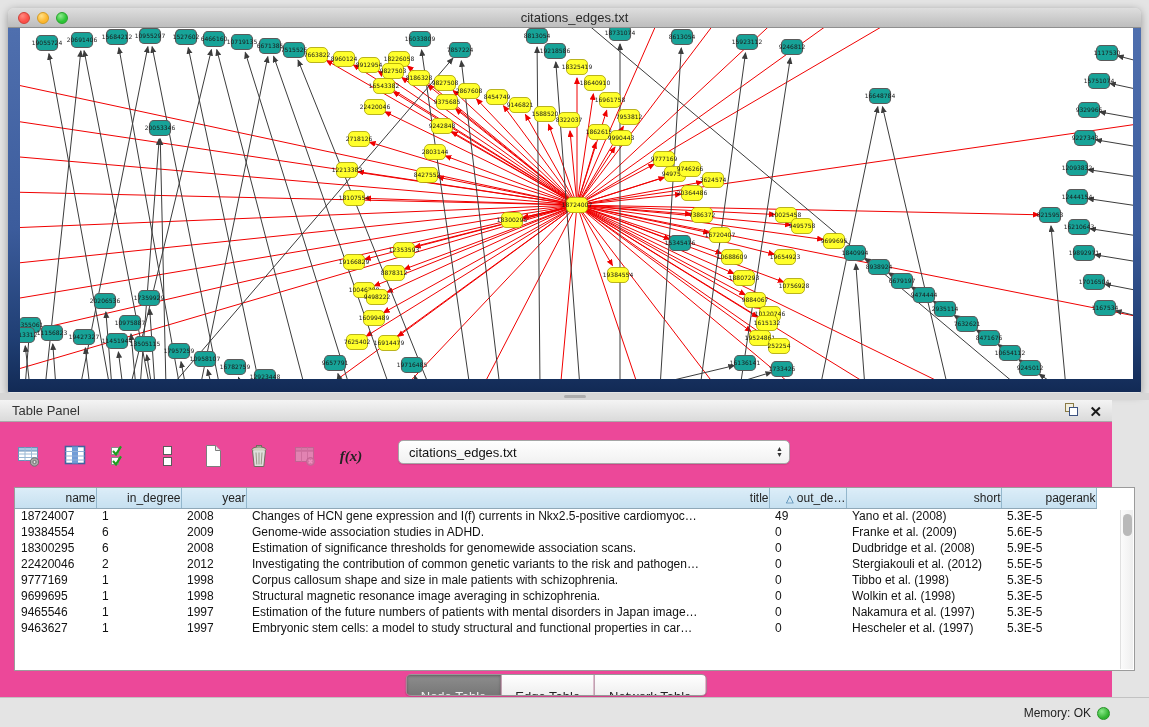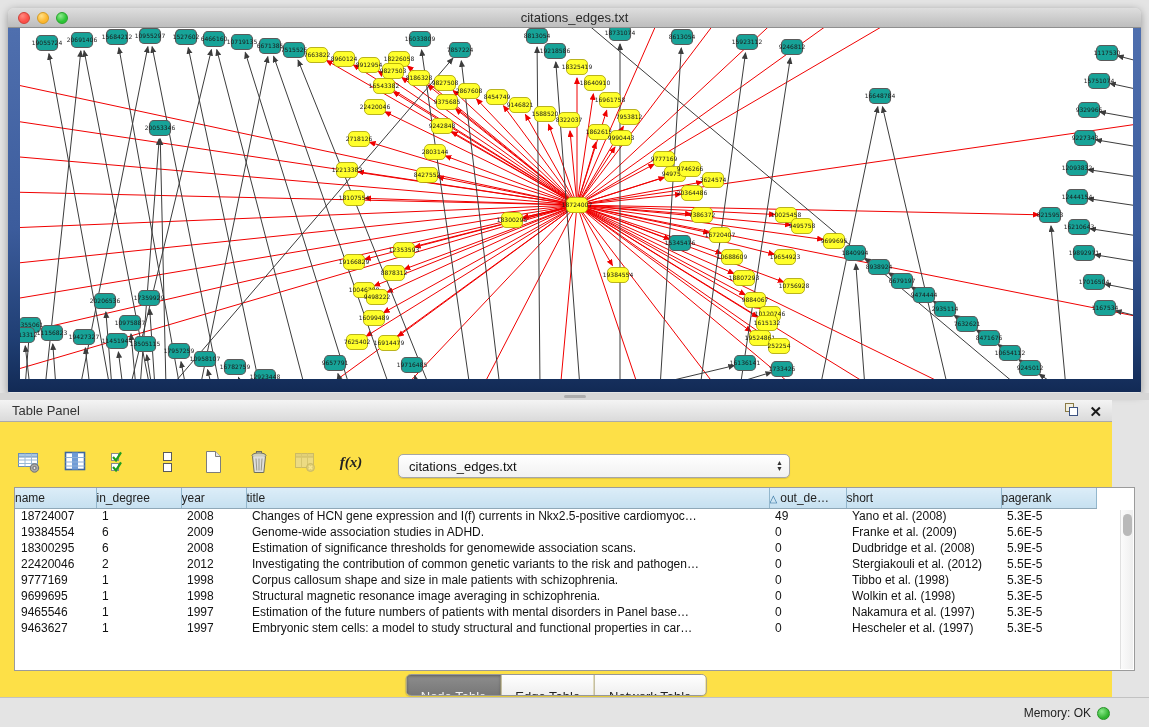--- a/index.html
+++ b/index.html
@@ -22,45 +22,45 @@
   .net-frame { width:100%; height:364px; background:linear-gradient(180deg,#4f6fae 0%,#3c5c9c 55%,#203f74 85%,#122a55 100%);
     padding:0 8px 13px 12px; }
   .net-canvas { width:1113px; height:351px; background:#ffffff; display:block; }
 
   
   .splitter { position:absolute; left:0; top:393px; width:1149px; height:7px; background:#d6d6d6; }
   .splitter .handle { position:absolute; left:564px; top:2px; width:22px; height:3px;
     border-radius:2px; background:#adadad; }
 
   
-  .table-panel { position:absolute; left:0; top:400px; width:1112px; height:297px; background:#fde047; }
+  .table-panel { position:absolute; left:0; top:400px; width:1112px; height:297px; background:#ec4899; }
   .panel-header { position:relative; height:22px; background:linear-gradient(#f4f4f4,#dadada);
     border-bottom:1px solid #aaaaaa; }
   .panel-header .ptitle { position:absolute; left:12px; top:3px; font-size:13px; color:#333; }
   .panel-header .hicons { position:absolute; right:10px; top:2px; display:flex; gap:10px; align-items:center; }
   .panel-header .close-x { font-size:15px; font-weight:bold; color:#1a1a1a; line-height:18px; cursor:default; }
 
-  .toolbar { position:absolute; left:14px; top:40px; height:38px; display:flex; align-items:flex-end; gap:16px; }
+  .toolbar { position:absolute; left:14px; top:40px; height:38px; display:flex; align-items:flex-start; gap:16px; }
   .tbtn { width:30px; height:32px; display:flex; align-items:center; justify-content:center; }
   .fx { font-family:"Liberation Serif", serif; font-style:italic; font-weight:bold; font-size:15px; color:#222; }
   .combo { margin-left:16px; width:392px; height:24px; border:1px solid #a6a6a6; border-radius:5px;
     background:linear-gradient(#ffffff,#f1f1f1); box-shadow:0 1px 1px rgba(0,0,0,.12);
     display:flex; align-items:center; padding:0 6px 0 10px; }
   .combo .cval { flex:1; font-size:13px; color:#111; }
   .combo .stepper { display:flex; flex-direction:column; align-items:center; line-height:6px; }
   .combo .stepper span { font-size:7px; color:#333; }
 
   .table-box { position:absolute; left:14px; top:87px; width:1121px; height:184px;
     background:#ffffff; border:1px solid #9b9b9b; overflow:hidden; }
   table.dt { border-collapse:collapse; table-layout:fixed; width:1081px; }
   table.dt col.c0{width:81px} table.dt col.c1{width:85px} table.dt col.c2{width:65px}
   table.dt col.c3{width:523px} table.dt col.c4{width:77px} table.dt col.c5{width:155px}
   table.dt col.c6{width:95px}
   table.dt th { height:20px; background:linear-gradient(#dcedf8,#c6e0f0); border-right:1px solid #93b7cd;
-    border-bottom:1px solid #8fa8b8; font-size:12px; font-weight:normal; color:#222; text-align:left;
+    border-bottom:1px solid #8fa8b8; font-size:12px; font-weight:normal; color:#222; text-align:right;
     overflow:hidden; white-space:nowrap; }
   table.dt th .sort { color:#2d6f9e; font-size:10px; margin-right:3px; }
   table.dt td { height:16px; font-size:12px; color:#111; padding:0 2px 0 6px; white-space:nowrap;
     overflow:hidden; }
   .vscroll { position:absolute; top:22px; right:1px; bottom:1px; width:13px;
     background:linear-gradient(90deg,#fbfbfb,#efefef); border-left:1px solid #e0e0e0; }
   .vscroll .thumb { position:absolute; top:4px; left:2px; width:9px; height:22px;
     border-radius:5px; background:#b9b9b9; }
 
   .tabs { position:absolute; left:50%; transform:translateX(-50%); top:274px; height:22px;
@@ -650,21 +650,21 @@
               <td>1998</td>
               <td>Structural magnetic resonance image averaging in schizophrenia.</td>
               <td>0</td>
               <td>Wolkin et al. (1998)</td>
               <td>5.3E-5</td>
             </tr>
             <tr>
               <td>9465546</td>
               <td>1</td>
               <td>1997</td>
-              <td>Estimation of the future numbers of patients with mental disorders in Panel base…</td>
+              <td>Estimation of the future numbers of patients with mental disorders in Japan image…</td>
               <td>0</td>
               <td>Nakamura et al. (1997)</td>
               <td>5.3E-5</td>
             </tr>
             <tr>
               <td>9463627</td>
               <td>1</td>
               <td>1997</td>
               <td>Embryonic stem cells: a model to study structural and functional properties in car…</td>
               <td>0</td>

